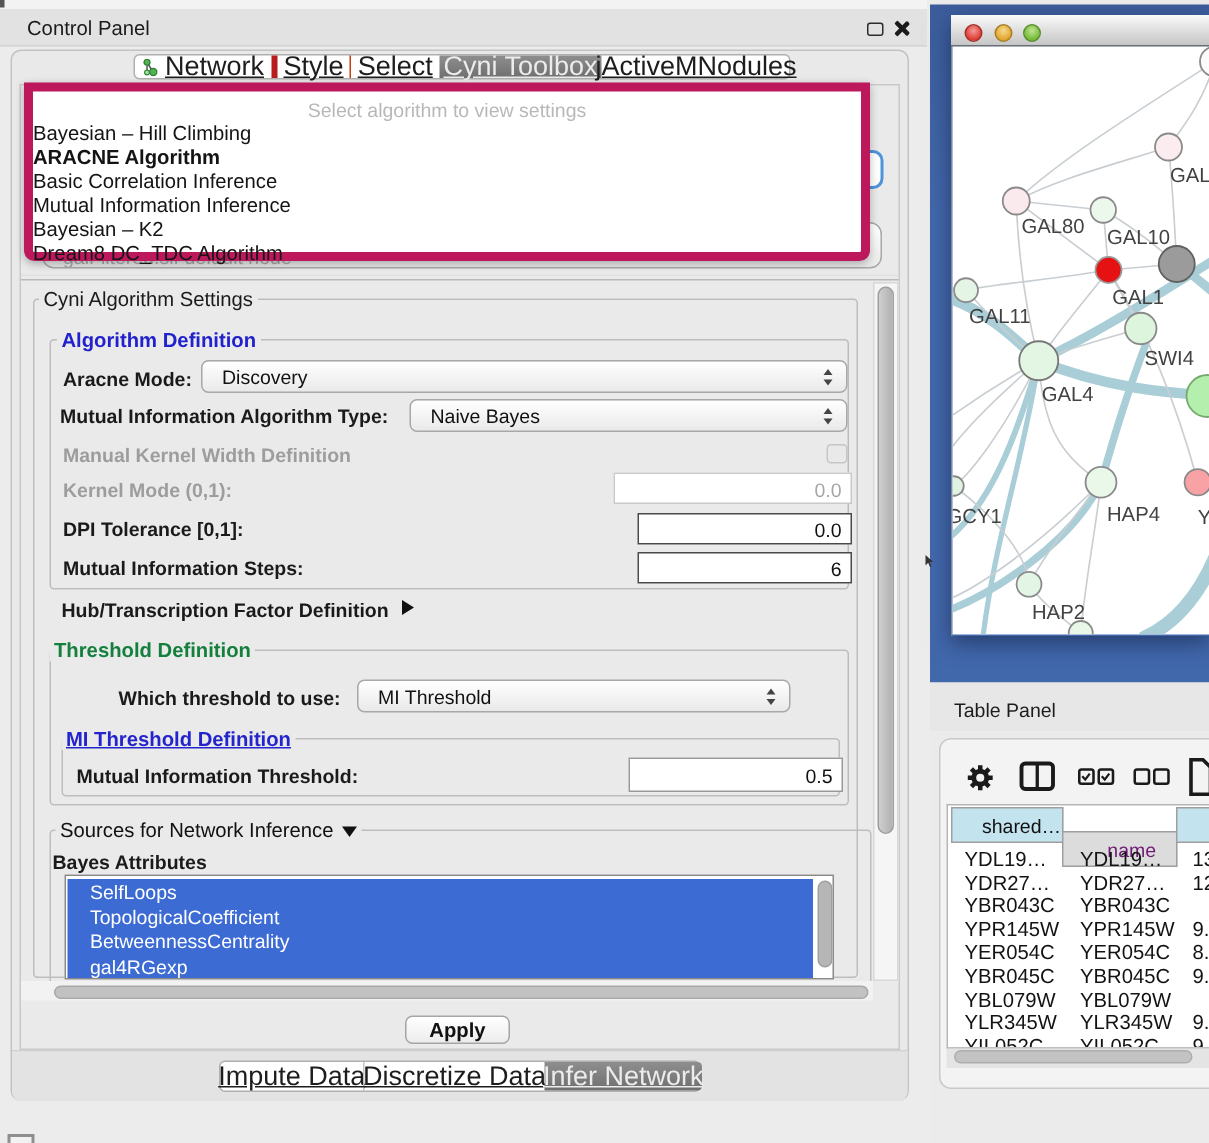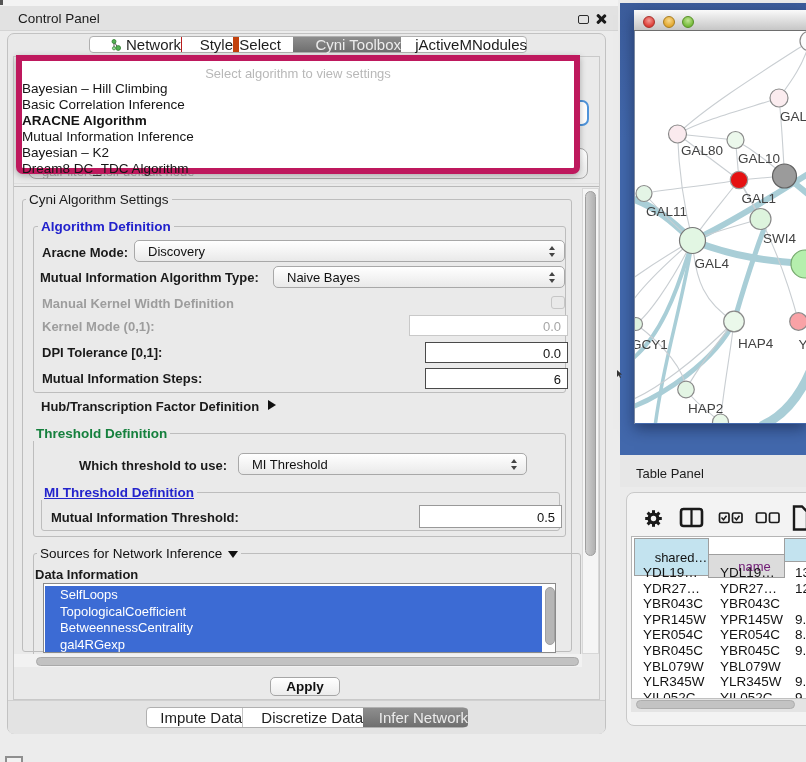--- a/index.html
+++ b/index.html
@@ -10,21 +10,21 @@
 .lbl{position:absolute;font-size:13px;font-weight:bold;color:#1a1a1a;white-space:nowrap;}
 .glbl{color:#9d9d9d;}
 .combo{position:absolute;border:1px solid #a8a8a8;border-radius:5px;background:linear-gradient(#ffffff,#f2f2f2 60%,#e9e9e9);box-sizing:border-box;}
 .combo .ct{position:absolute;left:13px;top:3px;font-size:13px;color:#111;white-space:nowrap;}
 .arr{position:absolute;right:9px;}
 .tup{width:0;height:0;border-left:3.5px solid transparent;border-right:3.5px solid transparent;border-bottom:4.5px solid #444;}
 .tdn{width:0;height:0;border-left:3.5px solid transparent;border-right:3.5px solid transparent;border-top:4.5px solid #444;}
 .field{position:absolute;background:#fff;box-sizing:border-box;font-size:13px;text-align:right;padding-right:6px;color:#111;}
 .grp{position:absolute;border:1px solid #bdbdbd;border-radius:3px;box-sizing:border-box;}
 .gtitle{position:absolute;font-size:13.5px;background:#eaeaea;padding:0 3px;white-space:nowrap;}
-.seg{position:absolute;top:0;height:100%;display:flex;align-items:center;justify-content:flex-end;font-size:15px;color:#1d1d1d;white-space:nowrap;box-sizing:border-box;}
+.seg{position:absolute;top:0;height:100%;display:flex;align-items:center;justify-content:center;font-size:18px;color:#1d1d1d;white-space:nowrap;box-sizing:border-box;text-decoration:underline;}
 </style>
 </head>
 <body>
 <div id="root">
 
 <div class="abs" style="left:0;top:0;width:618px;height:6px;background:#f3f3f3;"></div>
 <div class="abs" style="left:0;top:0;width:3px;height:5px;background:#555;"></div>
 <div class="abs" style="left:0;top:6px;width:618px;height:24px;background:#e2e2e2;border-bottom:1px solid #d4d4d4;"></div>
 <div class="abs" style="left:18px;top:11px;font-size:13.5px;color:#1b1b1b;">Control Panel</div>
 <div class="abs" style="left:578px;top:15px;width:9px;height:7px;border:1.6px solid #2c2c2c;border-radius:2px;"></div>
@@ -87,21 +87,21 @@
    <div class="arr tup" style="top:5px;"></div>
         <div class="arr tdn" style="top:11.5px;"></div>
  </div>
  <div class="grp" style="left:41px;top:492px;width:519px;height:39px;"></div>
  <div class="gtitle b" style="left:41px;top:485px;color:#2424cc;text-decoration:underline;">MI Threshold Definition</div>
  <div class="lbl" style="left:51px;top:510px;">Mutual Information Threshold:</div>
  <div class="field" style="left:419px;top:505px;width:143px;height:23px;border:1px solid #999;padding-top:4px;">0.5</div>
 
  <div class="grp" style="left:33px;top:553px;width:548px;height:113px;"></div>
  <div class="gtitle" style="left:37px;top:546px;color:#111;">Sources for Network Inference <span style="display:inline-block;width:0;height:0;border-left:5.5px solid transparent;border-right:5.5px solid transparent;border-top:7px solid #111;vertical-align:middle;margin-left:2px;"></span></div>
- <div class="lbl" style="left:35px;top:567px;">Data Information</div>
+ <div class="lbl" style="left:35px;top:567px;">Bayes Attributes</div>
  <div class="abs" style="left:43px;top:583px;width:513px;height:70px;background:#fff;border:1px solid #8a8a8a;box-sizing:border-box;overflow:hidden;padding-left:44px;">
    <div style="position:absolute;left:1px;top:2px;width:497px;height:66px;background:#3c6bd4;"></div>
    <div style="position:absolute;left:16px;top:3px;font-size:13px;color:#fff;line-height:16.6px;">SelfLoops<br>TopologicalCoefficient<br>BetweennessCentrality<br>gal4RGexp</div>
    <div style="position:absolute;left:501px;top:3px;width:10px;height:58px;background:#b6b6b6;border:1px solid #a0a0a0;border-radius:5px;box-sizing:border-box;"></div>
  </div>
 </div>
 
 <div class="abs" style="left:582px;top:188px;width:17px;height:466px;background:#f5f5f5;border:1px solid #d8d8d8;box-sizing:border-box;"></div>
 <div class="abs" style="left:584.5px;top:191px;width:11.5px;height:365px;background:linear-gradient(90deg,#cfcfcf,#b1b1b1);border:1px solid #9e9e9e;border-radius:6px;box-sizing:border-box;"></div>
 <div class="abs" style="left:14px;top:654px;width:568px;height:13px;background:#f2f2f2;"></div>
@@ -116,32 +116,32 @@
 </div>
 
 <div class="abs" style="left:89px;top:36px;width:438px;height:17px;background:#fff;border:1px solid #b0b0b0;border-radius:4px;box-sizing:border-box;">
  <div class="seg" style="left:0;width:91px;"><svg width="11" height="12" viewBox="0 0 11 12" style="margin-right:4px;">
           <line x1="3" y1="2.5" x2="7" y2="9" stroke="#555" stroke-width="1"></line>
           <line x1="3" y1="2.5" x2="3" y2="9" stroke="#555" stroke-width="1"></line>
           <circle cx="3" cy="2.5" r="2" fill="#52b152" stroke="#2e7d2e" stroke-width="0.8"></circle>
           <circle cx="7.2" cy="9" r="2.4" fill="#52b152" stroke="#2e7d2e" stroke-width="0.8"></circle>
           <circle cx="3" cy="9.3" r="1.6" fill="#9be09b" stroke="#2e7d2e" stroke-width="0.7"></circle>
         </svg>Network</div>
- <div class="seg" style="left:91px;width:52px;border-left:1px solid #b91c1c;">Style</div>
- <div class="seg" style="left:143px;width:48px;border-left:6px solid #c2410c;">Select</div>
+ <div class="seg" style="left:91px;width:52px;border-left:4px solid #b91c1c;">Style</div>
+ <div class="seg" style="left:143px;width:60px;border-left:1px solid #c2410c;">Select</div>
  <div class="seg" style="left:203px;width:108px;background:linear-gradient(#8e8e8e,#6f6f6f);color:#ececec;">Cyni Toolbox</div>
  <div class="seg" style="left:311px;width:126px;">jActiveMNodules</div>
 </div>
 
 <div class="abs" style="left:16px;top:55px;width:564px;height:119px;background:#fff;border:6px solid #be185d;border-radius:0 0 7px 7px;box-shadow:0 2px 6px rgba(0,0,0,0.28);box-sizing:border-box;">
  <div style="text-align:center;font-size:13px;color:#b8b8b8;margin-top:5px;height:15px;line-height:15px;">Select algorithm to view settings</div>
  <div style="font-size:13.5px;color:#141414;margin:0;line-height:16.1px;">
   <div>Bayesian – Hill Climbing</div>
+  <div style="font-weight:bold;">ARACNE Algorithm</div>
   <div>Basic Correlation Inference</div>
-  <div style="font-weight:bold;">ARACNE Algorithm</div>
   <div>Mutual Information Inference</div>
   <div>Bayesian – K2</div>
   <div>Dream8 DC_TDC Algorithm</div>
  </div>
 </div>
 
 <div class="abs" style="left:620px;top:3px;width:186px;height:452px;background:linear-gradient(#3c5d9c,#4268ac 30%,#4268ac);"></div>
 <div id="netwin">
  <div class="abs" style="left:634px;top:10px;width:172px;height:414px;border-left:1px solid #7a88a0;box-sizing:border-box;box-shadow:0 5px 14px rgba(10,20,50,0.5);"></div>
  <div class="abs" style="left:634px;top:10px;width:172px;height:21px;background:linear-gradient(#fafafa,#e2e2e2 45%,#c6c6c6);border-bottom:1px solid #6e6e6e;box-sizing:border-box;"></div>
@@ -243,21 +243,21 @@
    <rect x="98.5" y="10" width="9.5" height="9.5" rx="1.5" stroke-width="1.7"></rect>
    <path d="M87.5,14.5 l2,2.2 l3-4" stroke-width="1.5"></path>
    <path d="M100.5,14.5 l2,2.2 l3-4" stroke-width="1.5"></path>
    <rect x="122.5" y="10" width="9.5" height="9.5" rx="1.5" stroke-width="1.7"></rect>
    <rect x="135.5" y="10" width="9.5" height="9.5" rx="1.5" stroke-width="1.7"></rect>
    <path d="M160,3.5 h8 l5,5 v18 h-13 Z" stroke-width="2.4"></path>
   </g>
  </svg>
 
  <div class="abs" style="left:631px;top:536px;width:175px;height:163px;background:#fff;border:1px solid #b5b5b5;border-right:none;box-sizing:border-box;"></div>
- <div class="abs" style="left:634px;top:538px;width:75px;height:38px;background:#c3e3ef;border:1px solid #9f9f9f;box-sizing:border-box;display:flex;align-items:center;justify-content:center;font-size:13px;color:#111;padding-left:19px;">shared…</div>
+ <div class="abs" style="left:634px;top:538px;width:75px;height:24px;background:#c3e3ef;border:1px solid #9f9f9f;box-sizing:border-box;display:flex;align-items:center;justify-content:center;font-size:13px;color:#111;padding-left:19px;">shared…</div>
  <div class="abs" style="left:708px;top:538px;width:77px;height:24px;background:#dcdcdc;border:1px solid #9f9f9f;box-sizing:border-box;display:flex;align-items:center;justify-content:center;font-size:13px;color:#701a75;padding-left:16px;margin-top:16px;">name</div>
  <div class="abs" style="left:784px;top:538px;width:22px;height:24px;background:#c3e3ef;border:1px solid #9f9f9f;border-right:none;box-sizing:border-box;"></div>
  <div class="abs" style="left:634px;top:565px;width:172px;height:133px;overflow:hidden;font-size:13.5px;color:#131313;">
   <div style="position:absolute;left:9px;top:0;line-height:15.6px;">YDL19…<br>YDR27…<br>YBR043C<br>YPR145W<br>YER054C<br>YBR045C<br>YBL079W<br>YLR345W<br>YIL052C</div>
   <div style="position:absolute;left:86px;top:0;line-height:15.6px;">YDL19…<br>YDR27…<br>YBR043C<br>YPR145W<br>YER054C<br>YBR045C<br>YBL079W<br>YLR345W<br>YIL052C</div>
   <div style="position:absolute;left:161px;top:0;line-height:15.6px;">13<br>12<br><br>9.<br>8.<br>9.<br><br>9.<br>9.</div>
  </div>
  <div class="abs" style="left:631px;top:698px;width:175px;height:13px;background:#e4e4e4;border-top:1px solid #c0c0c0;"></div>
  <div class="abs" style="left:636px;top:700px;width:159px;height:9px;background:#c3c3c3;border:1px solid #aeaeae;border-radius:5px;box-sizing:border-box;"></div>
 </div>

